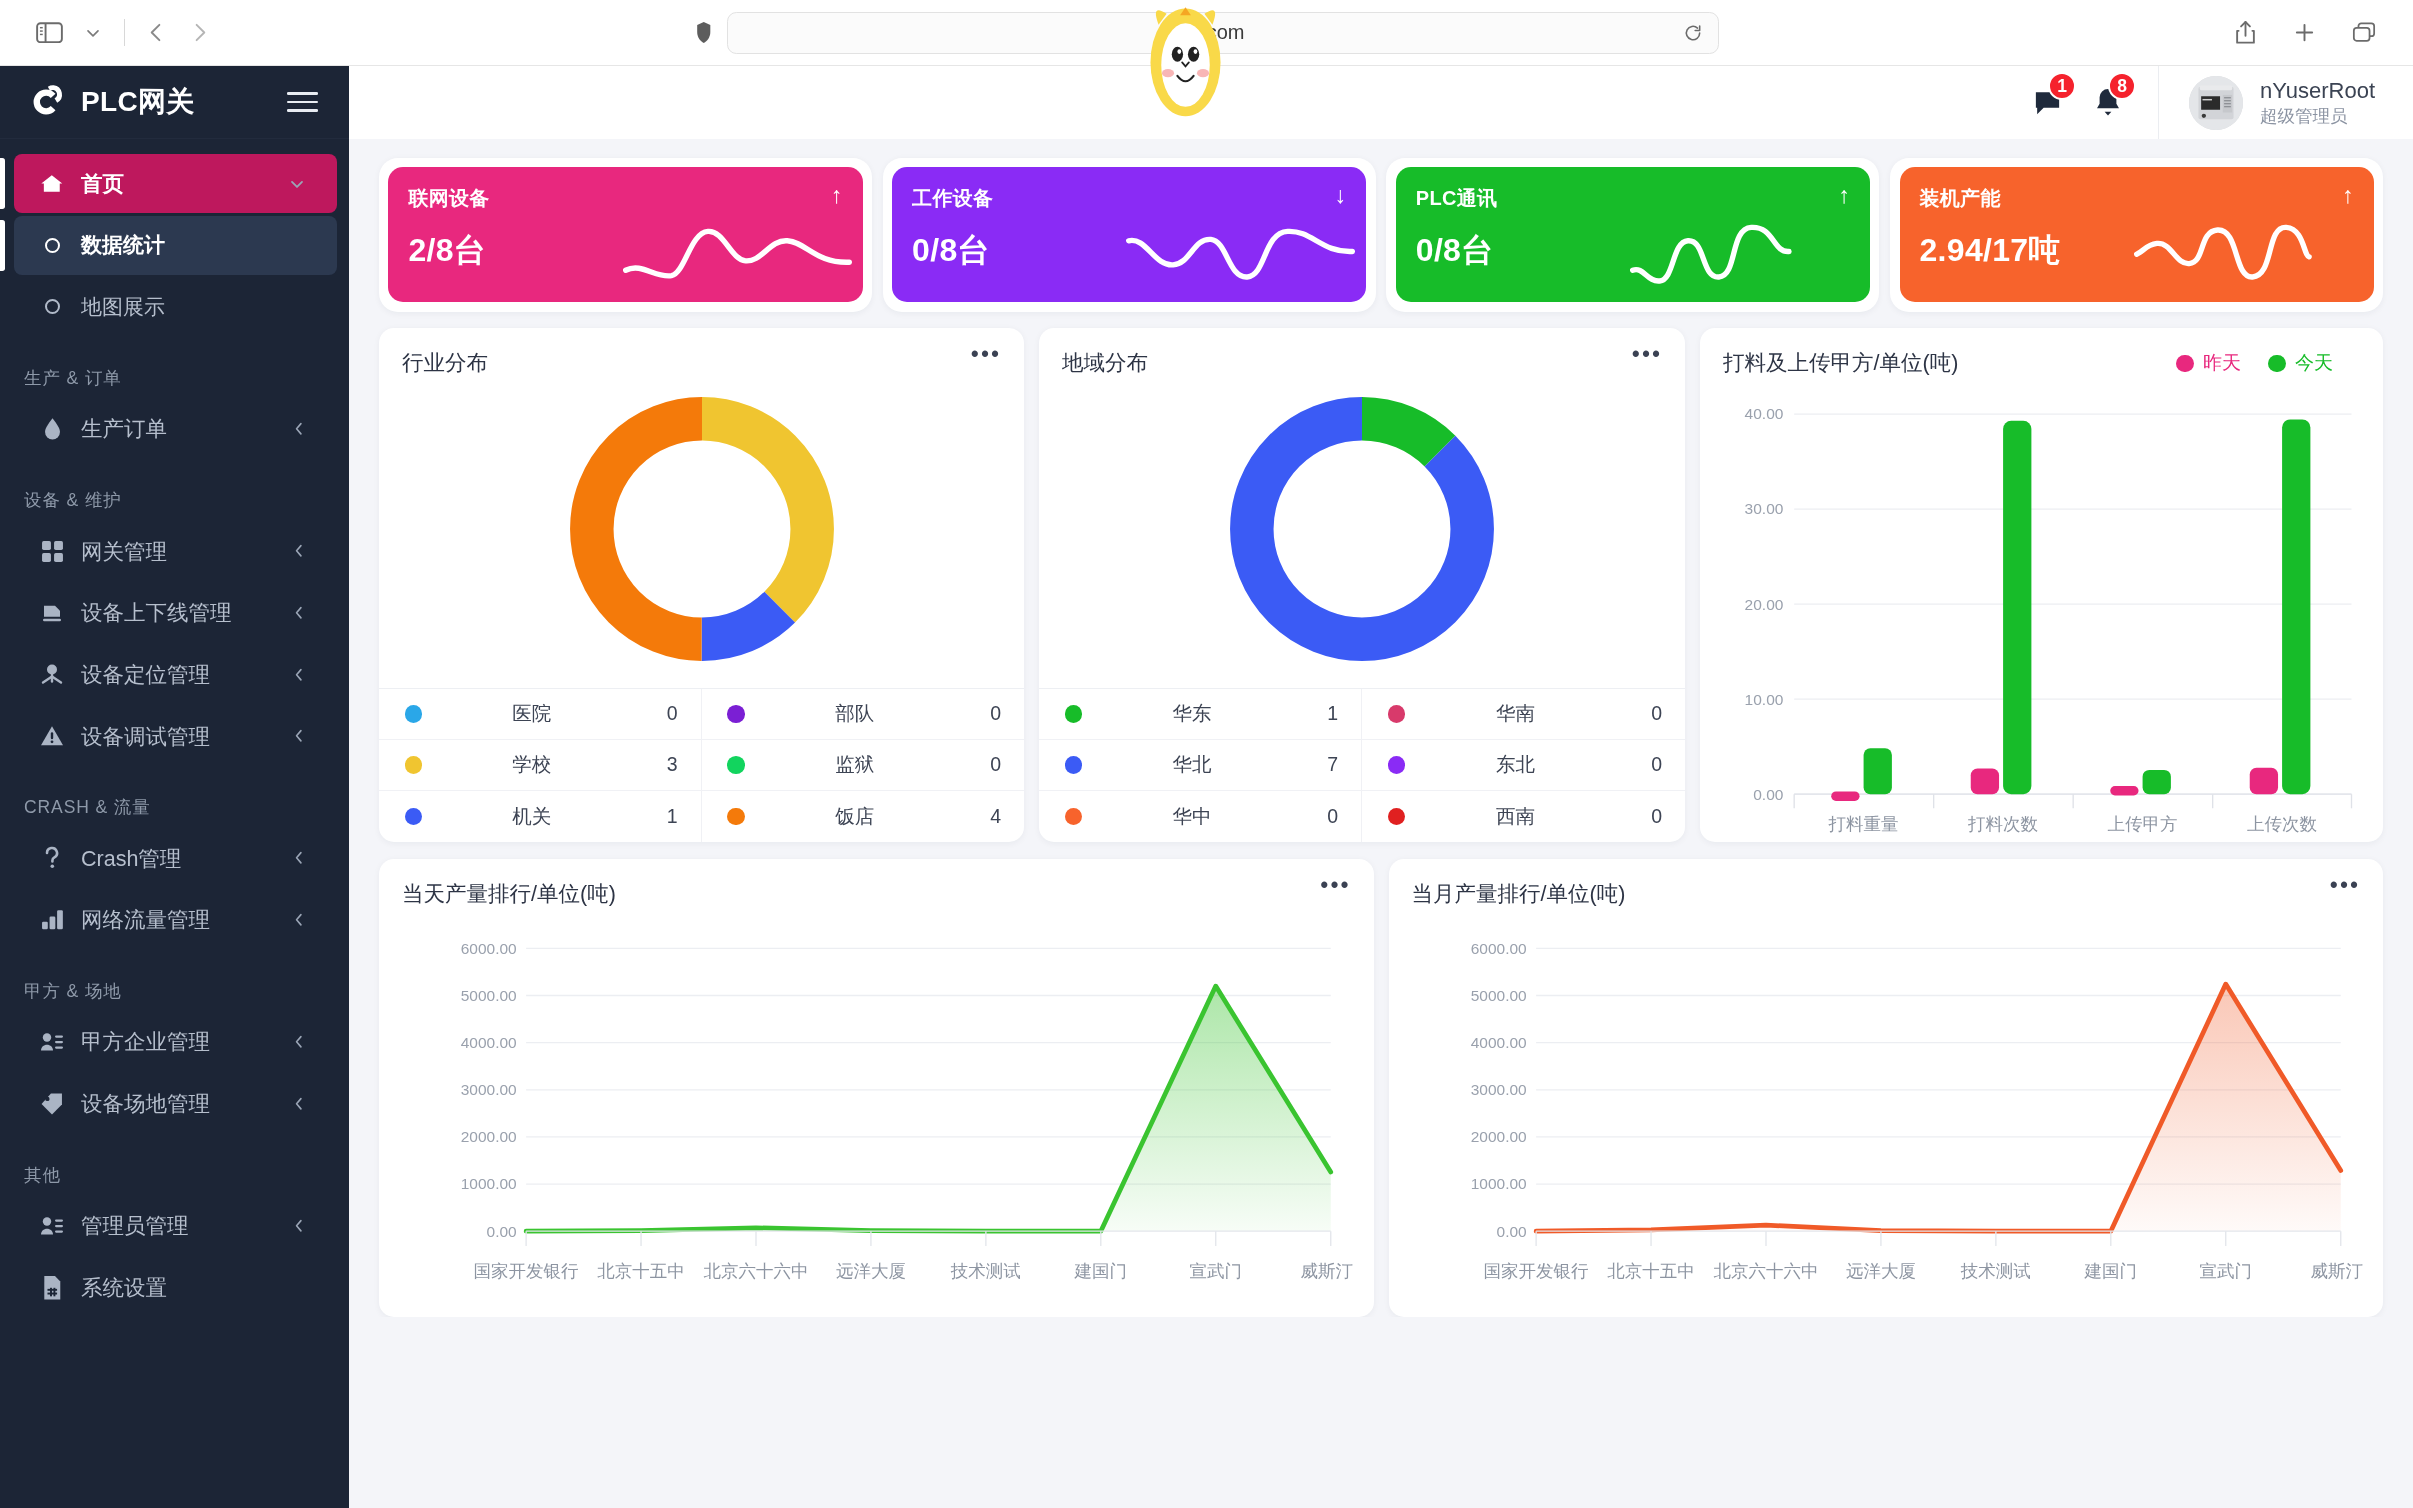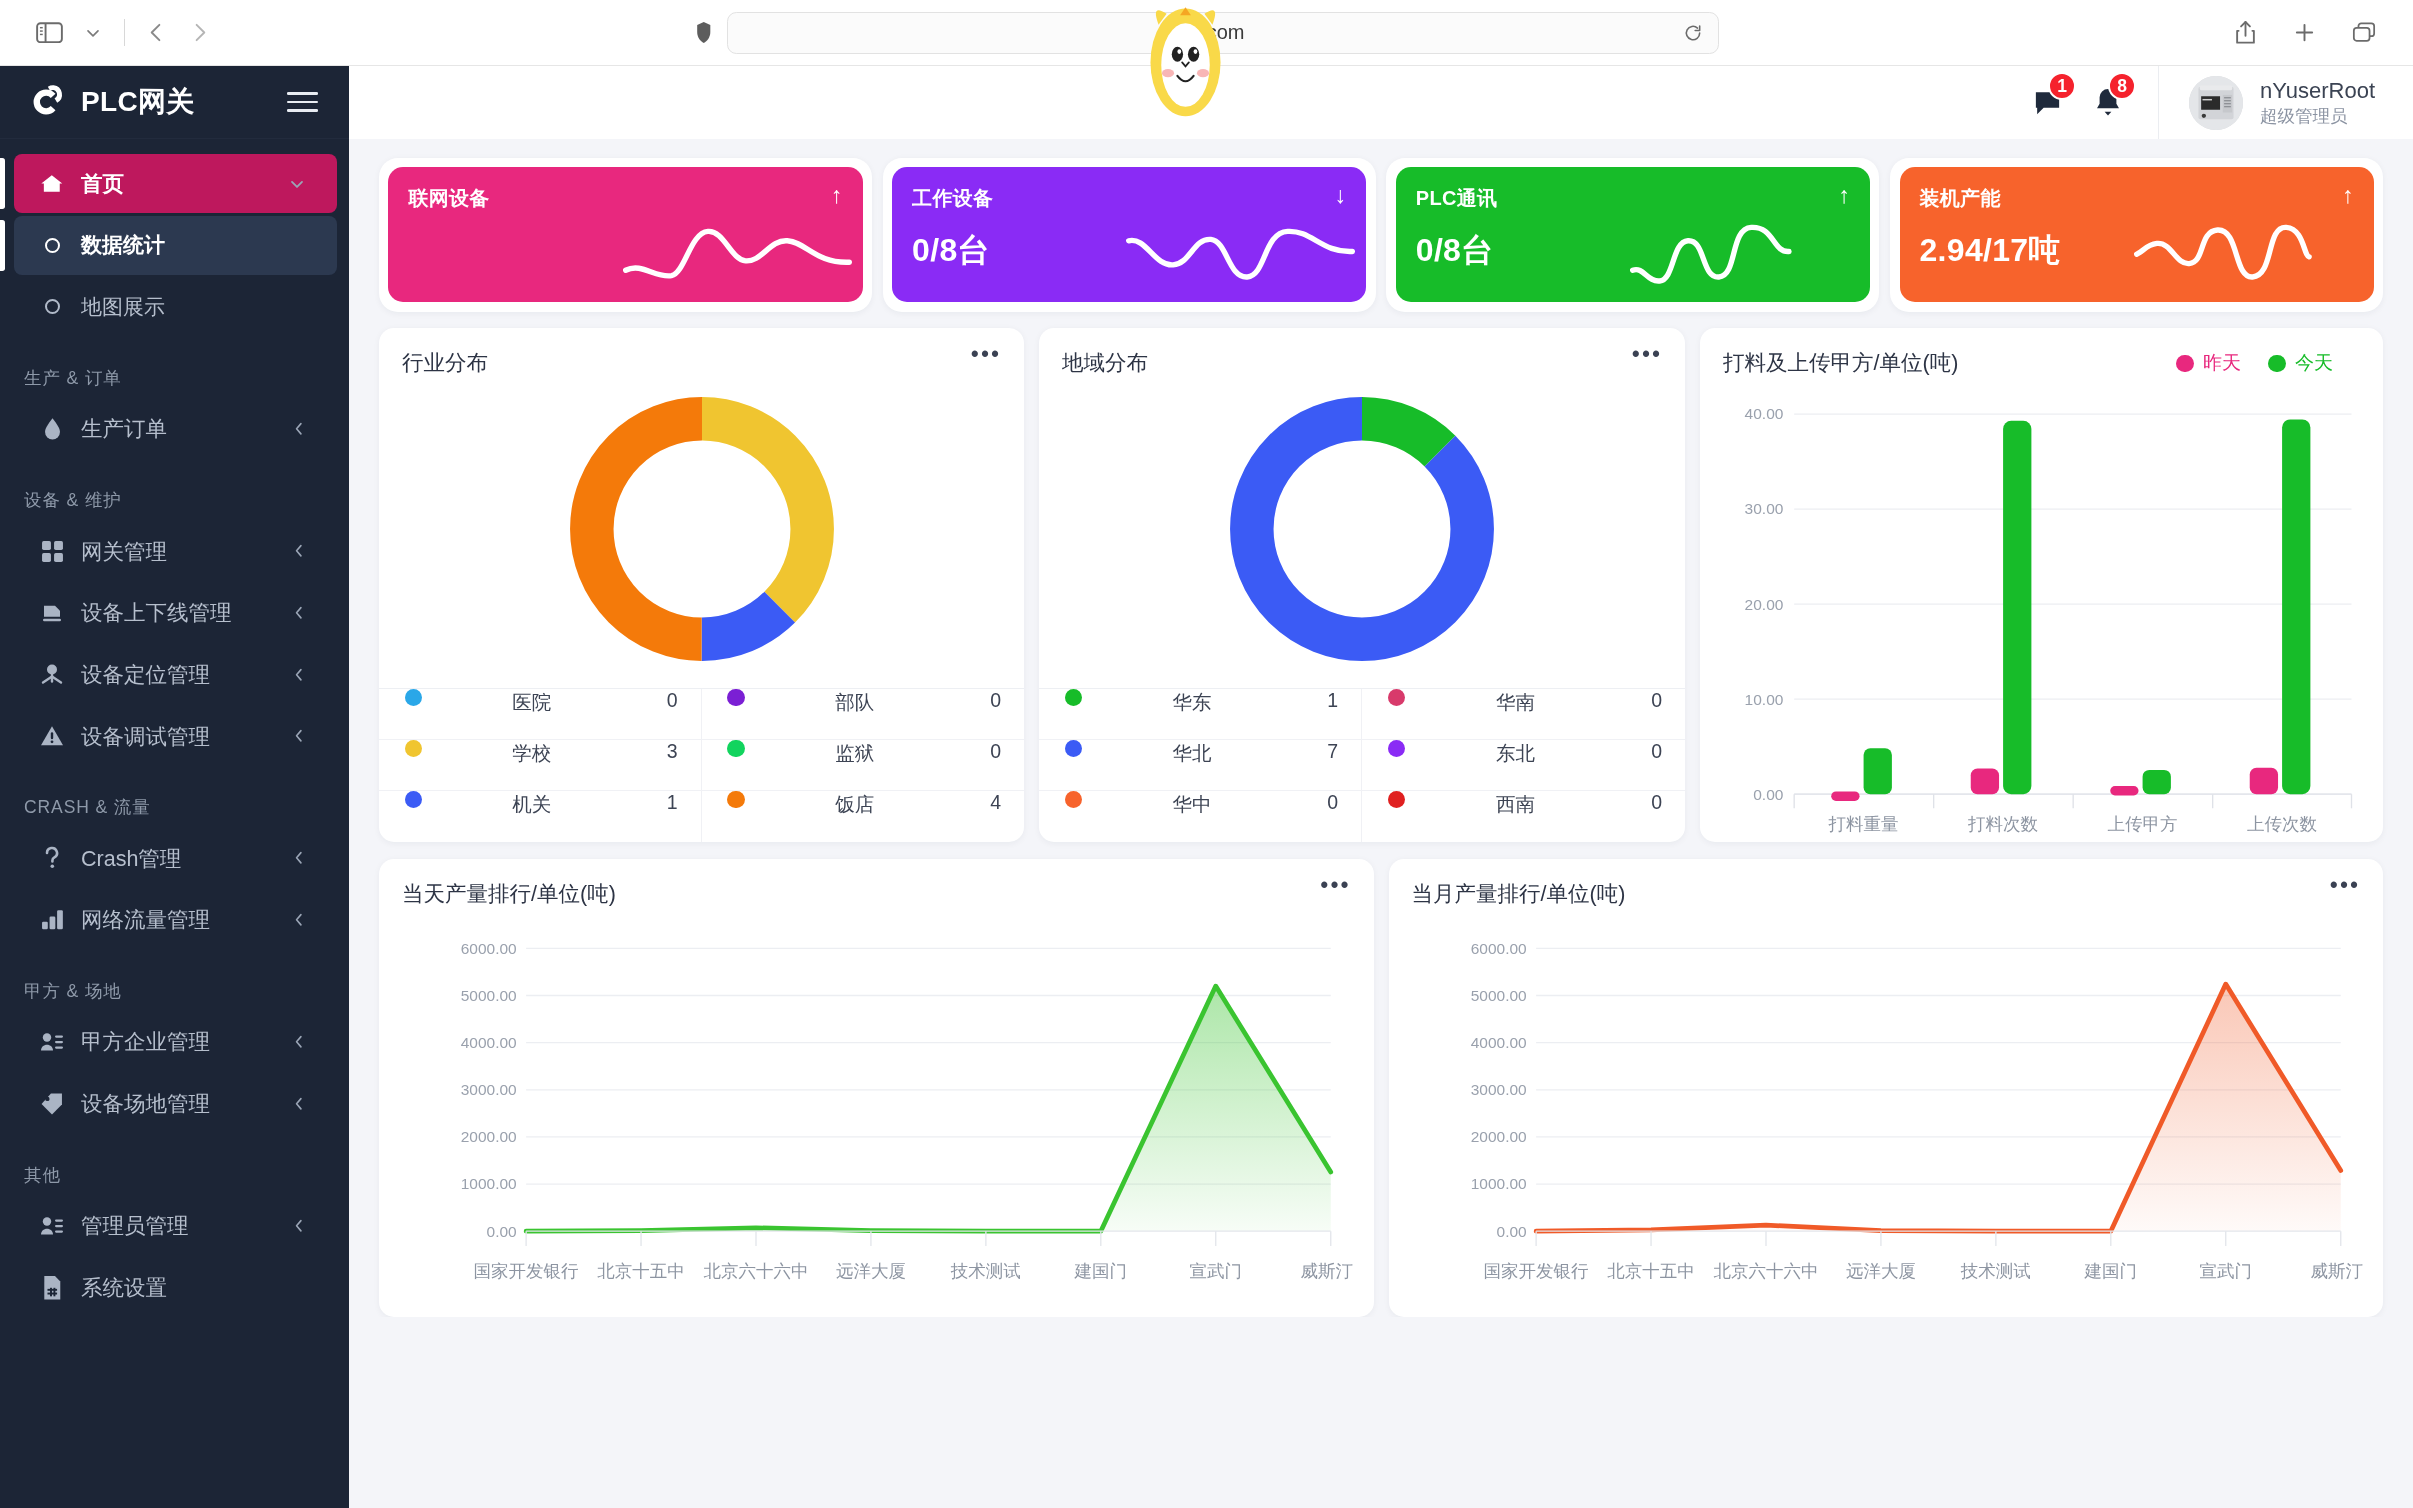--- a/index.html
+++ b/index.html
@@ -217,21 +217,21 @@
   .mid-row { display: flex; gap: 15px; margin-top: 16px; }
   .donut-card { flex: 0 0 645px; display: flex; flex-direction: column; }
   .donut-card.second { flex: 0 0 646px; }
   .bar-card { flex: 1; }
 
   .donut-wrap { flex: 1; display: flex; align-items: center; justify-content: center; padding: 5.4px 0 12px 0; }
   .legend-table { border-top: 0.7px solid #edeff3; display: flex; flex-wrap: wrap; }
   .legend-cell {
     width: 50%;
     height: 51px;
-    display: flex; 
+    display: flex; align-items: center;
     border-bottom: 0.7px solid #f0f1f5;
     padding: 0 23px 0 25.6px;
   }
   .legend-cell:nth-child(odd) { border-right: 0.7px solid #f0f1f5; }
   .legend-cell:nth-last-child(1), .legend-cell:nth-last-child(2) { border-bottom: 0; }
   .legend-dot { width: 17.5px; height: 17.5px; border-radius: 8.8px; flex: 0 0 17.5px; }
   .legend-name { flex: 1; text-align: center; font-size: 19.5px; color: #3d4454; padding-right: 20px; }
   .legend-val { font-size: 19.5px; color: #3d4454; min-width: 16px; text-align: right; }
 
   .legend-inline { display: flex; align-items: center; gap: 27px; padding-right: 27px; padding-top: 2.7px; }
@@ -604,20 +604,21 @@
       </div>
     </header>
 
     <div class="content">
 
       <div class="kpi-row">
 
         <div class="kpi-outer">
           <div class="kpi" style="background:#e8287e">
             <div class="kpi-label">联网设备</div>
+            <div class="kpi-value">2/8台</div>
             <div class="kpi-arrow">↑</div>
             <svg class="kpi-spark" viewBox="0 0 340 94" preserveAspectRatio="none">
               <path d="M4 72 C28 60 48 84 72 80 C92 76 100 16 126 14 C150 12 160 56 182 58 C206 60 218 26 244 28 C272 30 286 62 336 60" fill="none" stroke="#ffffff" stroke-width="8" stroke-linecap="round" stroke-linejoin="round"></path>
             </svg>
           </div>
         </div>
 
         <div class="kpi-outer">
           <div class="kpi" style="background:#8a2bf5">
             <div class="kpi-label">工作设备</div>

